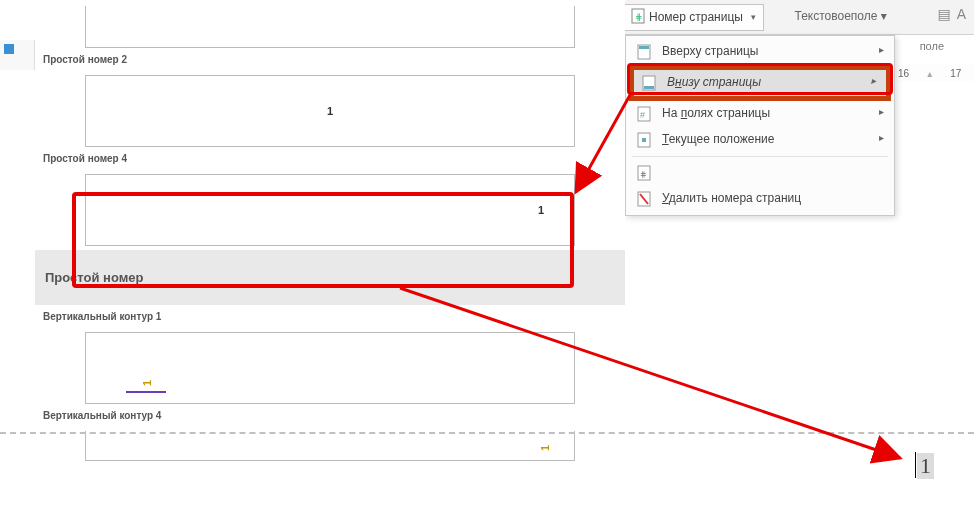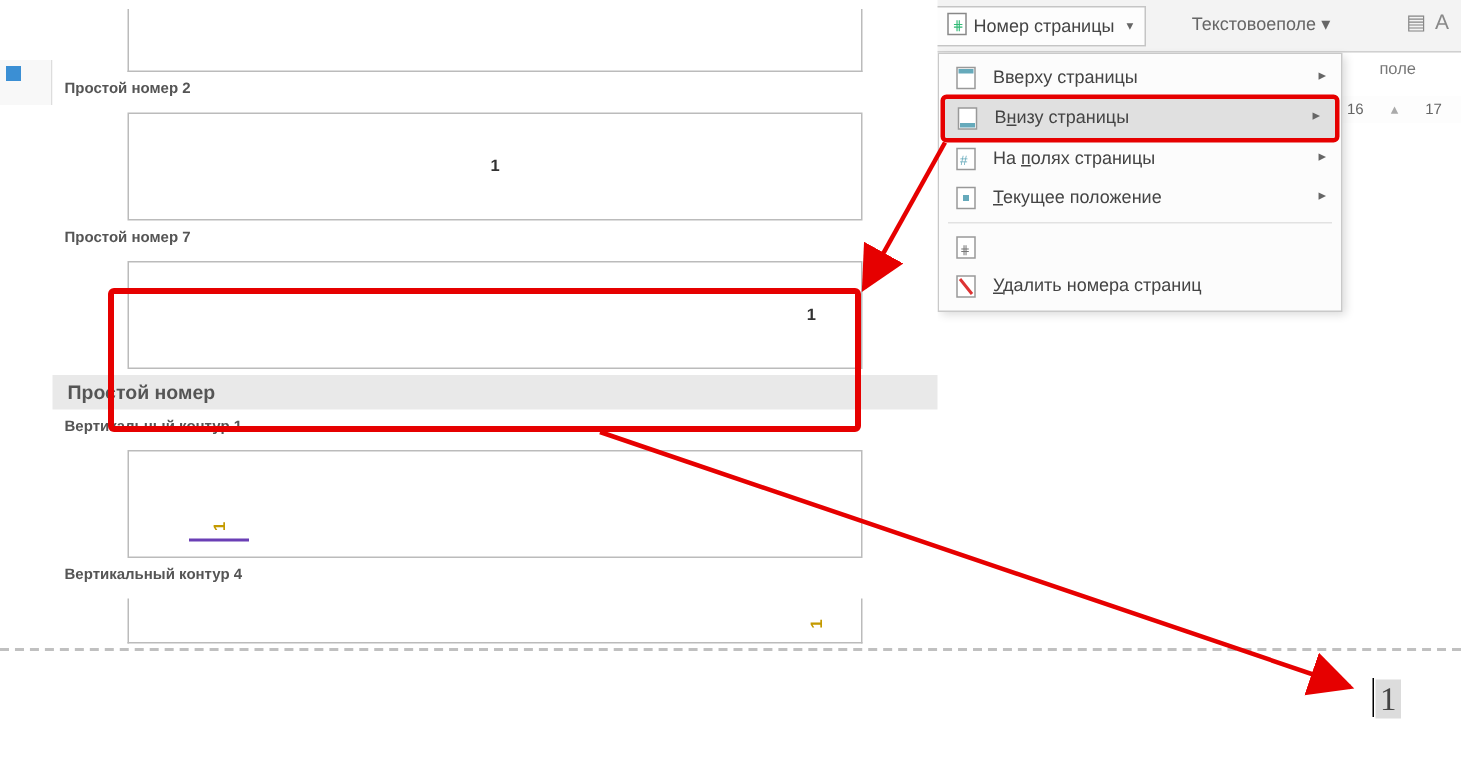--- a/index.html
+++ b/index.html
@@ -106,23 +106,24 @@
   .dropdown-item .arrow {
     position: absolute; right: 10px; font-size: 10px; color: #666;
   }
   .dropdown-item .icon {
     width: 16px; height: 16px;
     display: inline-flex; align-items: center; justify-content: center;
     font-size: 11px;
   }
   .dropdown-item.highlight {
     background: #e0e0e0;
-    border: 1px solid #c2410c;
+    border: 5px solid #c2410c;
     margin: 0 3px;
     padding-left: 7px;
+    font-style: italic;
   }
   .dropdown .divider { border-top: 1px solid #e2e2e2; margin: 3px 6px; }
   .dd-highlight-box {
     position: absolute;
     border: 3px solid #e60000;
     border-radius: 4px;
     top: 63px; left: 627px;
     width: 266px; height: 32px;
     pointer-events: none;
   }
@@ -138,21 +139,21 @@
     font-weight: 600;
     color: #555;
     font-size: 10px;
     padding: 6px 8px 4px 8px;
   }
   .section-header {
     background: #e9e9e9;
     font-weight: 600;
     color: #555;
     font-size: 13px;
-    padding: 4px 10px;
+    padding: 20px 10px;
     margin-top: 4px;
   }
   .preview {
     margin-left: 50px;
     margin-top: 6px;
   }
   .preview-box {
     border: 1px solid #bbb;
     width: 490px;
     height: 72px;
@@ -320,21 +321,21 @@
     <div class="preview-box short"></div>
   </div>
 
   <div class="gallery-title">Простой номер 2</div>
   <div class="preview">
     <div class="preview-box">
       <span class="pgnum" style="left:50%; top:50%; transform:translate(-50%,-50%);">1</span>
     </div>
   </div>
 
-  <div class="gallery-title">Простой номер 7</div>
+  <div class="gallery-title">Простой номер 4</div>
   <div class="preview">
     <div class="preview-box">
       <span class="pgnum" style="right:30px; top:50%; transform:translateY(-50%);">1</span>
     </div>
   </div>
 
   <div class="section-header">Простой номер</div>
 
   <div class="gallery-title">Вертикальный контур 1</div>
   <div class="preview">

